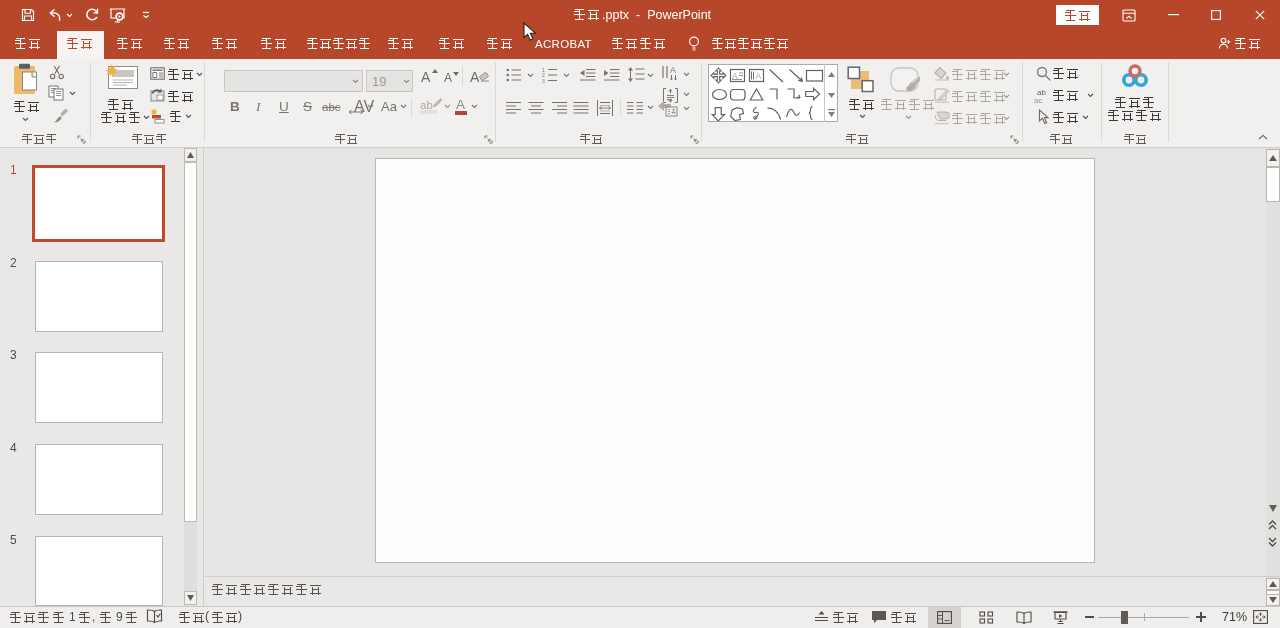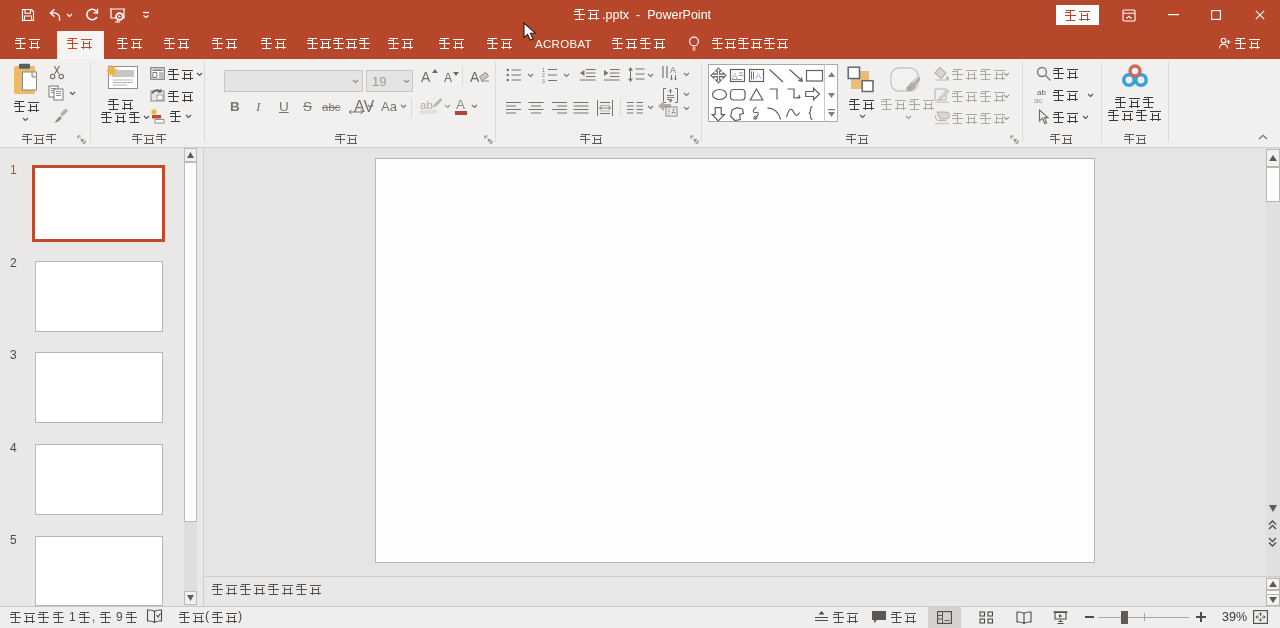--- a/index.html
+++ b/index.html
@@ -769,17 +769,17 @@
       <path d="M2 1.5h11v6.5H2z" stroke-width="1.1"></path>
       <path d="M6 3.2l3.5 1.8L6 6.8z" fill="#4E4B48" stroke="none"></path>
       <path d="M7.5 8.5v2M4.5 12.5h6M5.5 10.5h4" stroke-width="1"></path>
     </svg>
 <div class="abs" style="left:1085px;top:616px;width:9px;height:1.5px;background:#4E4B48"></div>
 <div class="abs" style="left:1098px;top:617px;width:91px;height:1px;background:#A9A6A3"></div>
 <div class="abs" style="left:1121px;top:611px;width:7px;height:13px;background:#5E5B58"></div>
 <div class="abs" style="left:1144px;top:613px;width:1px;height:8px;background:#A9A6A3"></div>
 <div class="abs" style="left:1196px;top:616px;width:10px;height:1.5px;background:#4E4B48"></div>
 <div class="abs" style="left:1200px;top:611.5px;width:1.5px;height:10px;background:#4E4B48"></div>
-<div class="abs" style="left:1222px;top:610px;font-size:12.5px;color:#3D3A37">39%</div>
+<div class="abs" style="left:1222px;top:610px;font-size:12.5px;color:#3D3A37">71%</div>
 <svg class="abs" style="left:1253px;top:610px" width="15" height="14" viewBox="0 0 15 14" fill="none" stroke="#4E4B48" stroke-width="1.1">
       <rect x=".6" y=".6" width="13.8" height="12.8"></rect>
       <path d="M7.5 3v3M6 4.5l1.5-1.7L9 4.5M7.5 11V8M6 9.5l1.5 1.7L9 9.5M3 7h3M4.5 5.5 2.8 7l1.7 1.5M12 7H9M10.5 5.5 12.2 7l-1.7 1.5" stroke-width=".9"></path>
     </svg>
 </div>
 </body></html>

